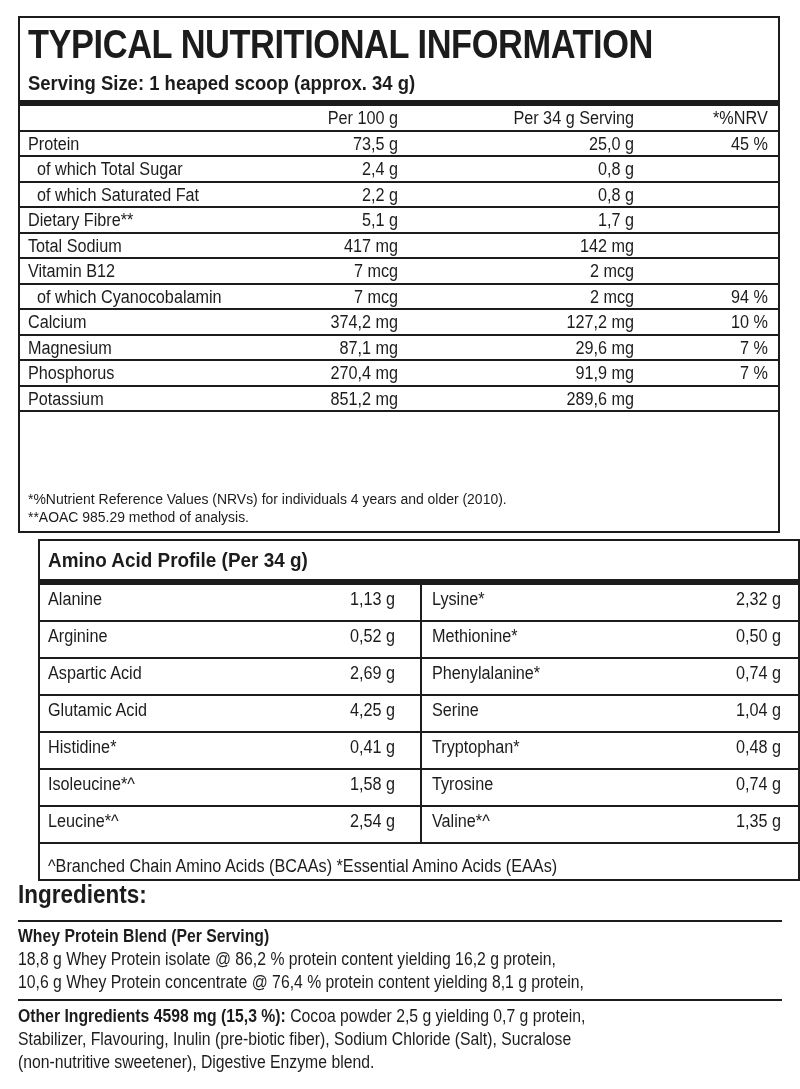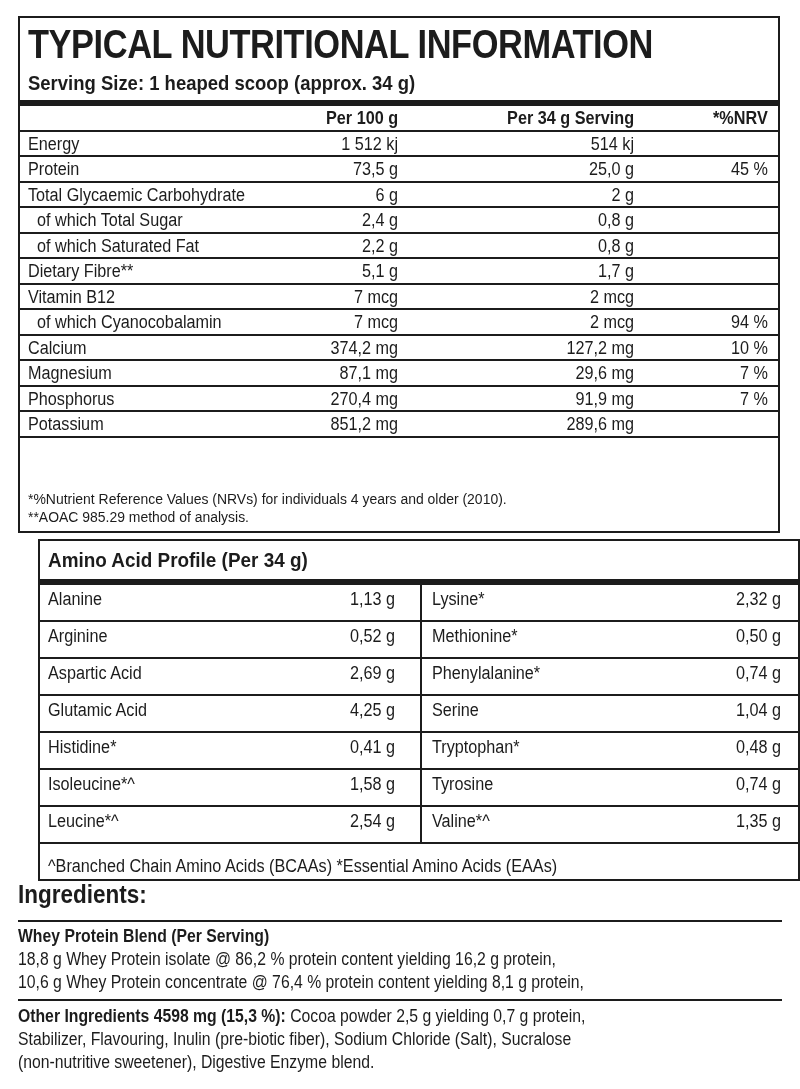--- a/index.html
+++ b/index.html
@@ -29,21 +29,21 @@
     .nrow {
       position: relative; height: 25.5px; box-sizing: border-box;
       border-bottom: 2px solid #1c1c1c; font-size: 18px; line-height: 24px;
     }
     .nrow span { position: absolute; top: 0; white-space: nowrap; }
     .nrow .label { left: 8px; transform: scaleX(0.9); transform-origin: left center; }
     .nrow .label.indent { left: 17px; }
     .nrow .c100 { right: 380px; text-align: right; transform: scaleX(0.9); transform-origin: right center; }
     .nrow .c34 { right: 144px; text-align: right; transform: scaleX(0.9); transform-origin: right center; }
     .nrow .cnrv { right: 10px; text-align: right; transform: scaleX(0.9); transform-origin: right center; }
-    .nrow.header { font-weight: bold; }
+    .nrow.header { font-weight: normal; }
     .nfoot {
       position: absolute; left: 8px; top: 472px; font-size: 15.5px; line-height: 18px;
       transform: scaleX(0.9); transform-origin: left top; white-space: nowrap;
     }
     
     #amino { top: 539px; height: 342px; margin-left: 20px; }
     .amino-title {
       position: absolute; left: 8px; top: 7px; font-weight: bold; font-size: 21px;
       transform: scaleX(0.9); transform-origin: left center; white-space: nowrap;
     }
@@ -85,53 +85,47 @@
 
   <div class="ntable">
     <div class="nrow header">
       <span class="label"></span>
       <span class="c100">Per 100 g</span>
       <span class="c34">Per 34 g Serving</span>
       <span class="cnrv">*%NRV</span>
     </div>
     <div id="nrows">
         <div class="nrow">
-          <span class="label">Energy</span>
-          <span class="c100">1 512 kj</span>
-          <span class="c34">514 kj</span>
-          <span class="cnrv"></span>
-        </div>
-        <div class="nrow">
           <span class="label">Protein</span>
           <span class="c100">73,5 g</span>
           <span class="c34">25,0 g</span>
           <span class="cnrv">45 %</span>
         </div>
         <div class="nrow">
-          <span class="label">Total Glycaemic Carbohydrate</span>
-          <span class="c100">6 g</span>
-          <span class="c34">2 g</span>
-          <span class="cnrv"></span>
-        </div>
-        <div class="nrow">
           <span class="label indent">of which Total Sugar</span>
           <span class="c100">2,4 g</span>
           <span class="c34">0,8 g</span>
           <span class="cnrv"></span>
         </div>
         <div class="nrow">
           <span class="label indent">of which Saturated Fat</span>
           <span class="c100">2,2 g</span>
           <span class="c34">0,8 g</span>
           <span class="cnrv"></span>
         </div>
         <div class="nrow">
           <span class="label">Dietary Fibre**</span>
           <span class="c100">5,1 g</span>
           <span class="c34">1,7 g</span>
+          <span class="cnrv"></span>
+        </div>
+        <div class="nrow">
+          <span class="label">Total Sodium</span>
+          <span class="c100">417 mg</span>
+          <span class="c34">142 mg</span>
           <span class="cnrv"></span>
         </div>
         <div class="nrow">
           <span class="label">Vitamin B12</span>
           <span class="c100">7 mcg</span>
           <span class="c34">2 mcg</span>
           <span class="cnrv"></span>
         </div>
         <div class="nrow">
           <span class="label indent">of which Cyanocobalamin</span>

